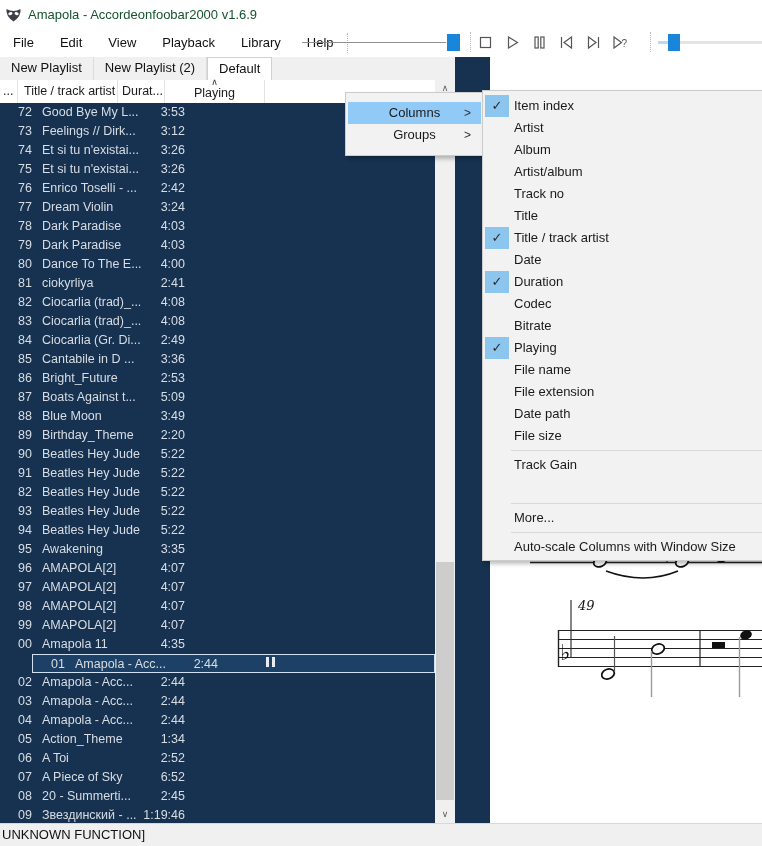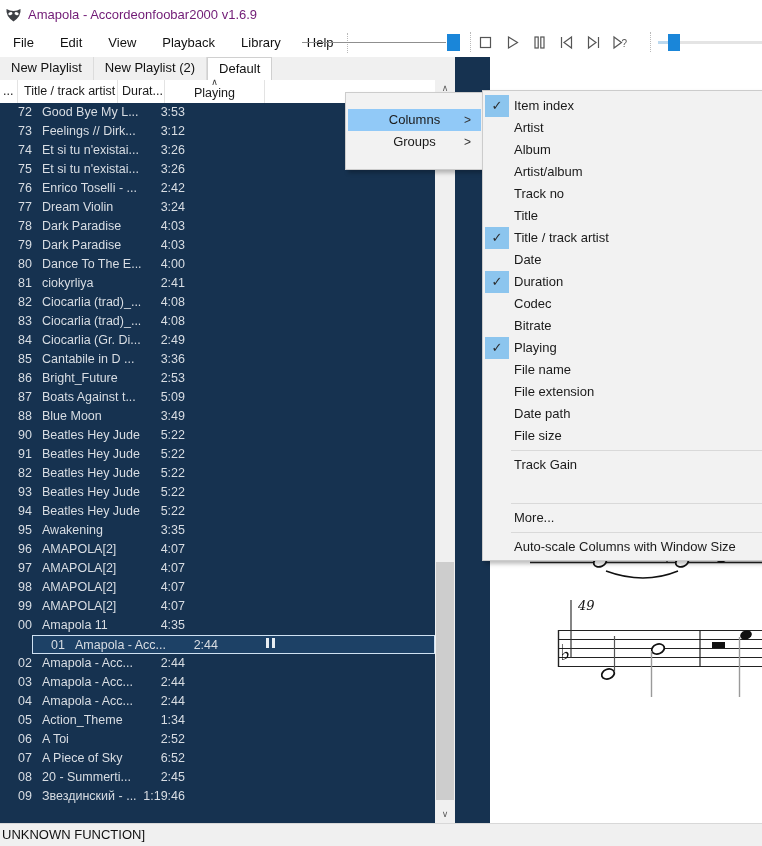--- a/index.html
+++ b/index.html
@@ -4,21 +4,21 @@
 <style>
   html,body{margin:0;padding:0;background:#fff;}
   #app{position:relative;width:762px;height:846px;overflow:hidden;
        font-family:"Liberation Sans","DejaVu Sans",sans-serif;
        -webkit-font-smoothing:antialiased;background:#fff;}
 
   
   .titlebar{position:absolute;left:0;top:0;width:762px;height:28px;background:#fff;
             display:flex;align-items:center;}
   .app-icon{width:17px;height:17px;margin:0 6px 0 5px;flex:none;}
-  .title-text{font-size:13px;color:#701a75;}
+  .title-text{font-size:13px;color:#14532d;}
 
   
   .menubar{position:absolute;left:0;top:28px;width:762px;height:29px;background:#fff;
            display:flex;align-items:center;}
   .menu-item{font-size:13px;color:#111;padding:0 13px;line-height:29px;cursor:default;}
   .tb-sep{width:1px;height:20px;border-left:1px dotted #b9b9b9;margin:0 4px;flex:none;}
   .seekbar{position:absolute;left:300px;top:28px;width:160px;height:29px;}
   .seekbar .track{position:absolute;left:2px;right:14px;top:14px;height:1px;background:#8f8f8f;}
   .seekbar .handle{position:absolute;right:0;top:6px;width:13px;height:17px;background:#1a86d9;}
   .transport{position:absolute;left:472px;top:28px;height:29px;display:flex;align-items:center;}
@@ -67,21 +67,21 @@
   .navy-strip{position:absolute;left:455px;top:57px;width:35px;height:766px;background:#163250;}
   .art-panel{position:absolute;left:490px;top:57px;width:272px;height:766px;background:#fff;overflow:hidden;}
 
   
   .statusbar{position:absolute;left:0;top:823px;width:762px;height:23px;background:#f0f0f0;
              border-top:1px solid #d8d8d8;box-sizing:border-box;font-size:13px;color:#111;
              line-height:22px;padding-left:2px;}
 
   
   .ctxmenu{position:absolute;left:345px;top:92px;width:137px;background:#f2f2f2;
-           border:1px solid #cccccc;box-shadow:3px 3px 4px rgba(0,0,0,.25);padding:16px 0;z-index:20;}
+           border:1px solid #cccccc;box-shadow:3px 3px 4px rgba(0,0,0,.25);padding:9px 0;z-index:20;}
   .cm-item{position:relative;height:22px;line-height:22px;font-size:13px;color:#1a1a1a;
            text-align:center;margin:0 2px;cursor:default;}
   .cm-item.hl{background:#91c9f7;}
   .cm-arrow{position:absolute;right:10px;top:0;font-size:12px;color:#333;}
 
   
   .submenu{position:absolute;left:482px;top:90px;width:281px;background:#f2f2f2;
            border:1px solid #cccccc;box-shadow:3px 3px 4px rgba(0,0,0,.25);
            padding:4px 0 2px 0;z-index:21;box-sizing:border-box;}
   .sm-item{position:relative;height:22px;line-height:22px;font-size:13px;color:#1a1a1a;
@@ -290,20 +290,26 @@
       <div class="row">
         <span class="c-idx">87</span>
         <span class="c-title">Boats Against t...</span>
         <span class="c-dur">5:09</span>
         <span class="c-play"></span>
       </div>
       <div class="row">
         <span class="c-idx">88</span>
         <span class="c-title">Blue Moon</span>
         <span class="c-dur">3:49</span>
+        <span class="c-play"></span>
+      </div>
+      <div class="row">
+        <span class="c-idx">89</span>
+        <span class="c-title">Birthday_Theme</span>
+        <span class="c-dur">2:20</span>
         <span class="c-play"></span>
       </div>
       <div class="row">
         <span class="c-idx">90</span>
         <span class="c-title">Beatles Hey Jude</span>
         <span class="c-dur">5:22</span>
         <span class="c-play"></span>
       </div>
       <div class="row">
         <span class="c-idx">91</span>

